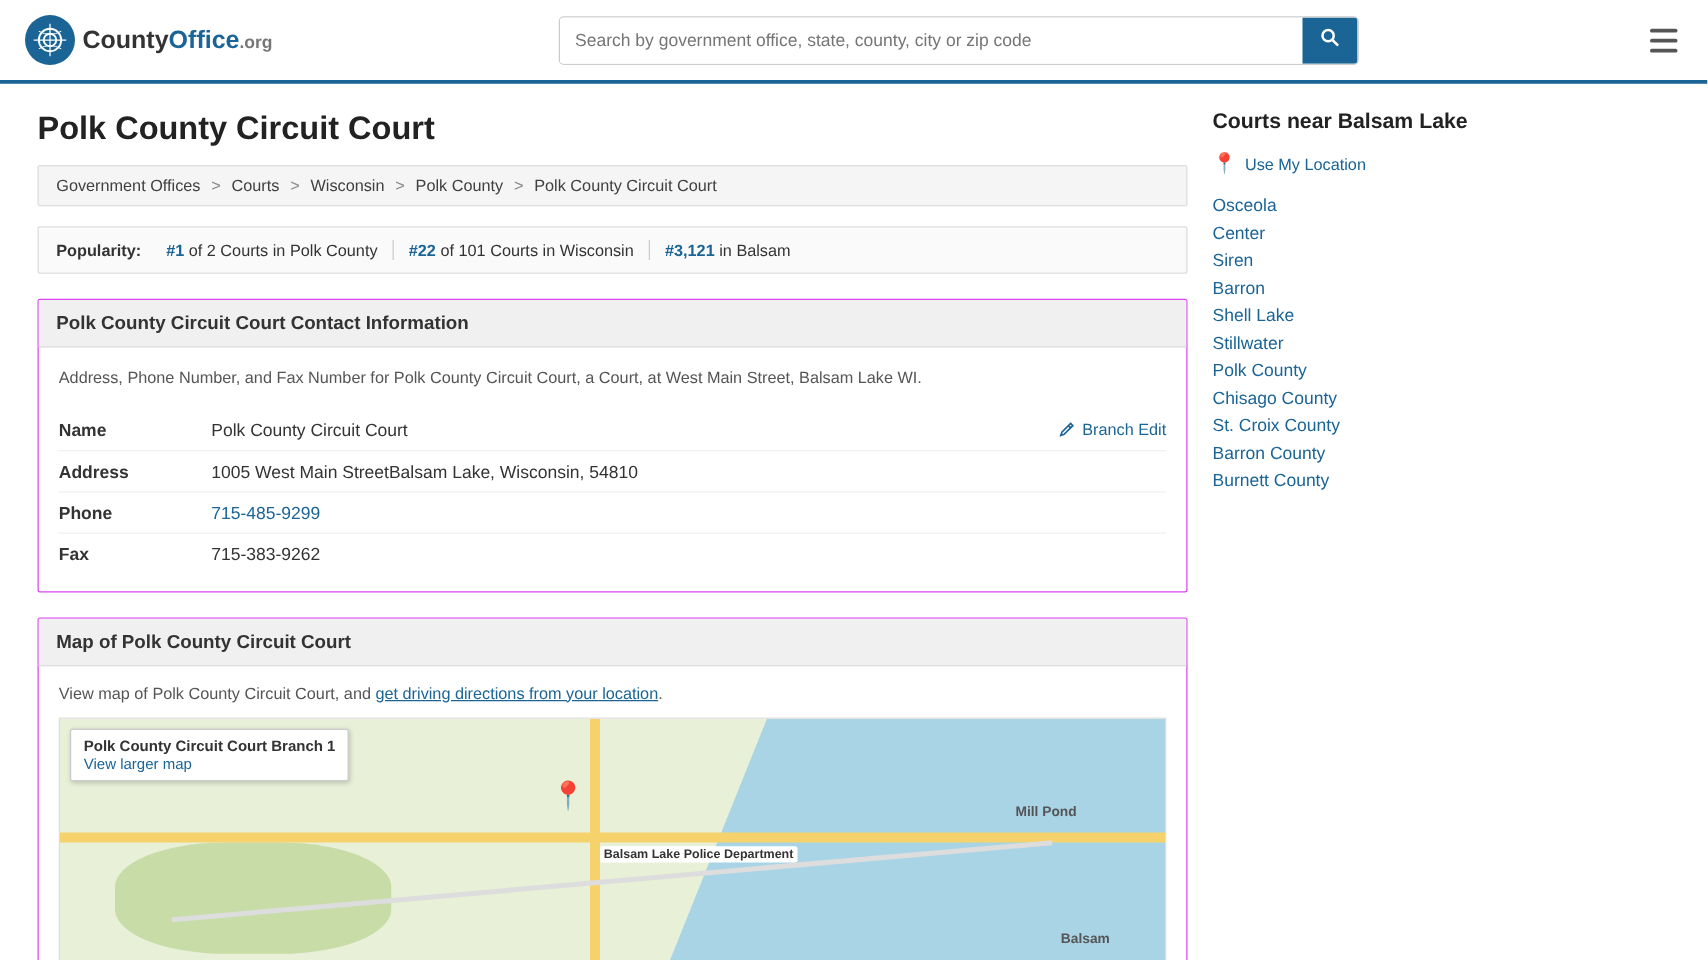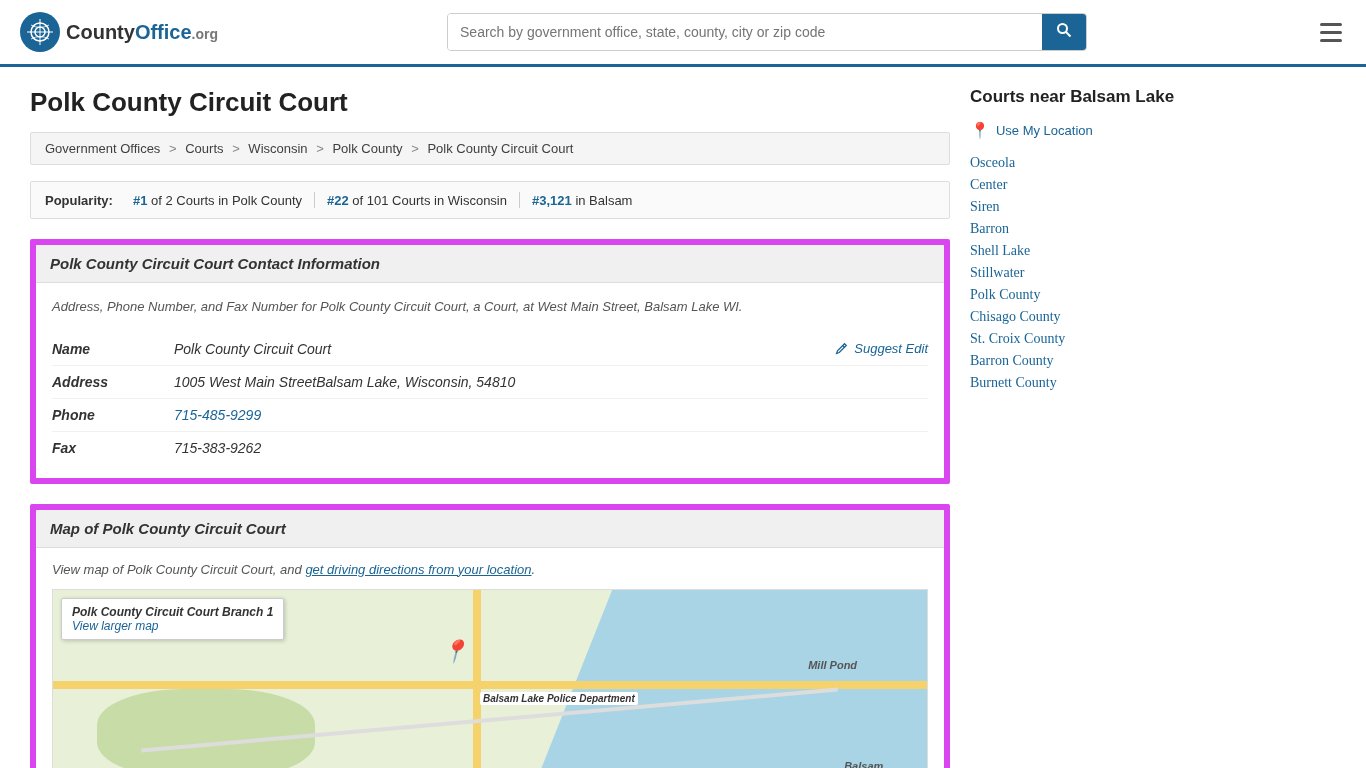--- a/index.html
+++ b/index.html
@@ -140,24 +140,23 @@
       margin-bottom: 20px;
       border-radius: 2px;
     }
     .pop-label { font-weight: bold; margin-right: 8px; }
     .pop-item { padding: 0 12px; color: #333; }
     .pop-divider { border-left: 1px solid #ccc; height: 16px; }
     .pop-highlight { color: #1a6496; font-weight: bold; }
 
     
     .section-card {
-      border: 6px solid #d946ef;
+      border: 1px solid #d946ef;
       border-radius: 2px;
       margin-bottom: 20px;
-      font-style: italic;
     }
     .section-header {
       background: #f0f0f0;
       border-bottom: 1px solid #ddd;
       padding: 10px 14px;
       font-size: 15px;
       font-weight: bold;
       color: #333;
     }
     .section-body {
@@ -323,21 +322,21 @@
     .sidebar-location-btn {
       display: flex;
       align-items: center;
       gap: 6px;
       color: #1a6496;
       text-decoration: none;
       font-size: 13px;
       margin-bottom: 12px;
       cursor: pointer;
     }
-    .sidebar-list { list-style: none; font-family: Liberation Serif, serif; }
+    .sidebar-list { list-style: none; }
     .sidebar-list li {
       padding: 3px 0;
     }
     .sidebar-list li a {
       color: #1a6496;
       text-decoration: none;
       font-size: 14px;
     }
     .location-dot {
       color: #333;
@@ -427,21 +426,21 @@
 
           <div class="info-row">
             <span class="info-label">Name</span>
             <div class="name-row">
               <span class="info-value">Polk County Circuit Court</span>
               <a href="#" class="suggest-edit">
                 <svg width="14" height="14" viewBox="0 0 16 16" fill="#1a6496">
                   <path d="M12 2L14 4L6 12L3 13L4 10L12 2Z" fill="none" stroke="#1a6496" stroke-width="1.5"></path>
                   <path d="M10 4L12 6" stroke="#1a6496" stroke-width="1.5"></path>
                 </svg>
-                <span>Suggest Edit</span>
+                <span>Branch Edit</span>
               </a>
             </div>
           </div>
 
           <div class="info-row">
             <span class="info-label">Address</span>
             <div class="info-value info-value-multiline">
               <span>1005 West Main Street</span>
               <span>Balsam Lake, Wisconsin, 54810</span>
             </div>

